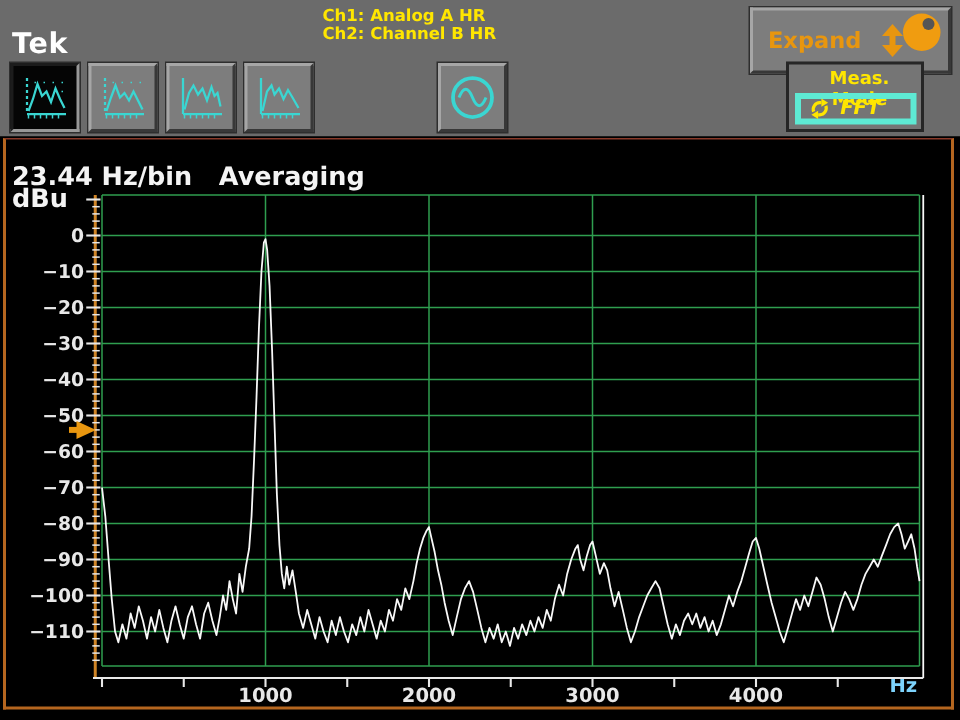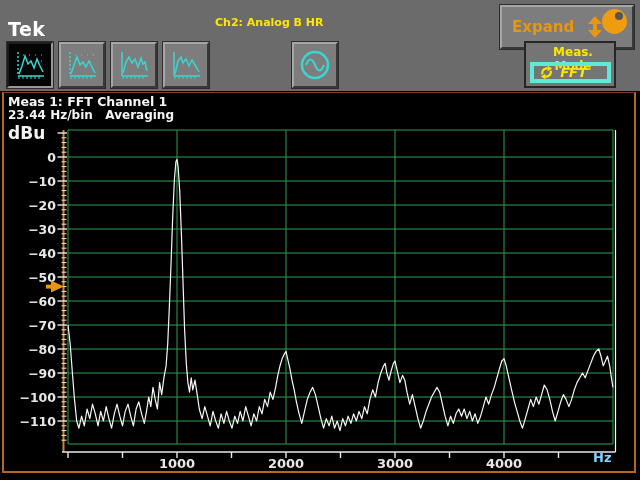--- a/index.html
+++ b/index.html
@@ -29,34 +29,35 @@
   .mm-label{position:absolute;left:0;right:4px;top:2px;text-align:center;color:#ffe600;font-size:12px;font-weight:bold;padding-left:10px;}
   .mm-value-box{position:absolute;left:4px;right:3px;top:19px;bottom:3px;border:4px solid #5eead4;
                 display:flex;align-items:center;}
   .mm-recycle{margin-left:5px;}
   .mm-value{flex:1;text-align:center;margin-right:14px;color:#ffe600;font-size:13px;font-weight:bold;font-style:italic;}
   
   .display{position:absolute;left:0;top:91px;width:640px;height:389px;background:#000;}
   .frame{position:absolute;left:2px;top:92px;width:634px;height:381px;box-sizing:border-box;
          border:2px solid #b5661f;border-top:1px solid #8a3a2a;}
   .meas-title{position:absolute;left:8px;top:94px;color:#f4f4f4;font-size:12.5px;font-weight:bold;white-space:pre;}
-  .meas-subtitle{position:absolute;left:8px;top:108px;color:#f4f4f4;font-size:12px;font-weight:bold;white-space:pre;}
+  .meas-subtitle{position:absolute;left:8px;top:108px;color:#f4f4f4;font-size:17px;font-weight:bold;white-space:pre;}
   .unit-label{position:absolute;left:8px;top:123px;color:#f4f4f4;font-size:17px;font-weight:bold;}
   .hz-label{position:absolute;left:593px;top:450px;color:#7dd3fc;font-size:13px;font-weight:bold;}
   #plot{position:absolute;left:0;top:0;width:640px;height:480px;}
   svg text{font-family:"DejaVu Sans",sans-serif;font-weight:bold;}
 </style>
 </head>
 <body>
 
 <div id="screen">
 
   <div class="topbar">
     <span class="tek-logo">Tek</span>
-    <span class="ch-label ch2">Ch2: Analog B HR</span>
+    <span class="ch-label ch1">Ch1: Analog A HR</span>
+    <span class="ch-label ch2">Ch2: Channel B HR</span>
 
     <div class="expand-btn bevel">
       <span class="expand-label">Expand</span>
       <svg class="updown" width="14" height="22" viewBox="0 0 14 22">
         <polygon points="7,0 14,8 0,8" fill="#e8960f"></polygon>
         <rect x="5" y="8" width="4" height="6" fill="#e8960f"></rect>
         <polygon points="0,14 14,14 7,22" fill="#e8960f"></polygon>
       </svg>
       <span class="knob">
           <span class="knob-dot"></span>
@@ -116,21 +117,20 @@
           <polygon points="6,8.2 6,13.4 1.8,10.8" fill="#ffe600"></polygon>
         </svg>
         <span class="mm-value">FFT</span>
       </div>
     </div>
   </div>
 
   <div class="display"></div>
   <div class="frame"></div>
 
-  <div class="meas-title">Meas 1: FFT Channel 1</div>
   <div class="meas-subtitle">23.44 Hz/bin   Averaging</div>
   <div class="unit-label">dBu</div>
   <div class="hz-label">Hz</div>
 
   <svg id="plot" viewBox="0 0 640 480">
       <line x1="68" x2="613" y1="157" y2="157" stroke="#2f9e4f" stroke-width="1"></line>
       <line x1="68" x2="613" y1="181" y2="181" stroke="#2f9e4f" stroke-width="1"></line>
       <line x1="68" x2="613" y1="205" y2="205" stroke="#2f9e4f" stroke-width="1"></line>
       <line x1="68" x2="613" y1="229" y2="229" stroke="#2f9e4f" stroke-width="1"></line>
       <line x1="68" x2="613" y1="253" y2="253" stroke="#2f9e4f" stroke-width="1"></line>

